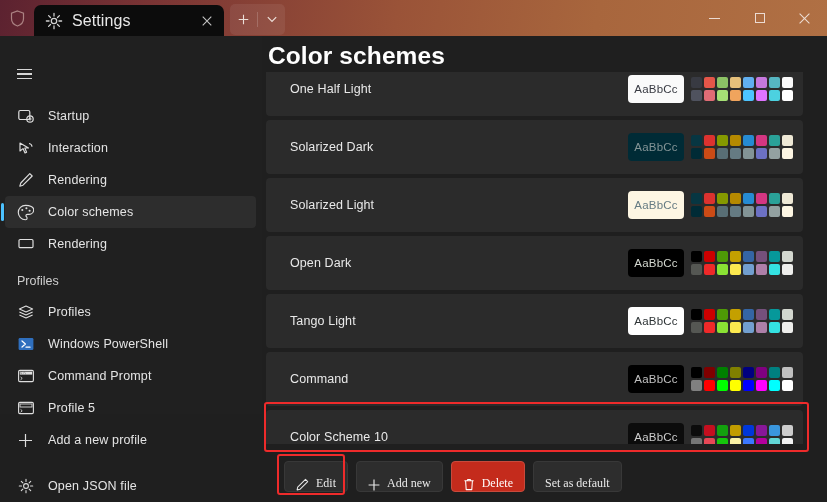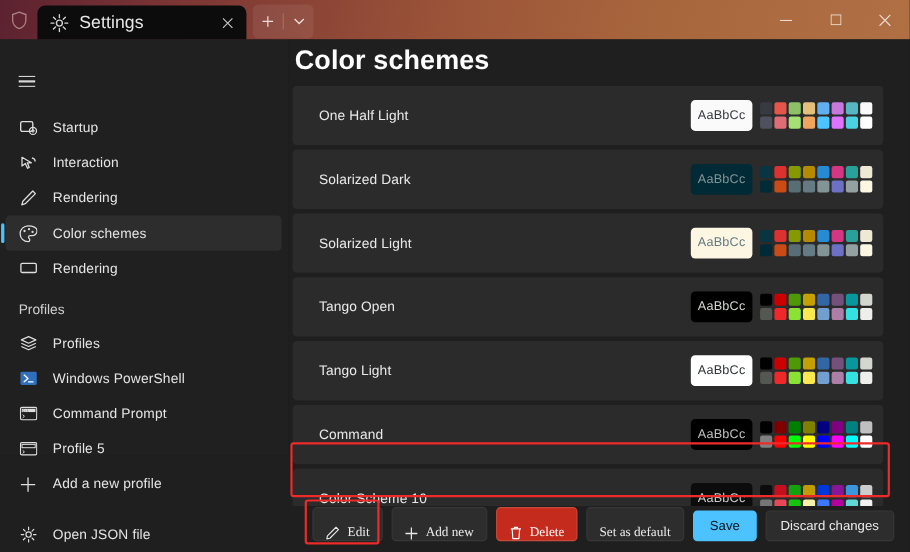--- a/index.html
+++ b/index.html
@@ -137,21 +137,21 @@
     padding: 6px 0 8px 6px;
     font-size: 24.5px;
     font-weight: 600;
     color: #ffffff;
     letter-spacing: .1px;
     background: #1f1f1f;
     z-index: 5;
     height: 36px;
   }
   .scrollzone {
-    position: absolute; top: 42px; left: 0;
+    position: absolute; top: 26px; left: 0;
     width: 565px; height: 382px;
     overflow: hidden;
   }
   .scheme-row {
     position: relative;
     height: 54px;
     margin: 0 24px 0 4px;
     border-radius: 4px;
     background: #2b2b2b;
     display: flex; align-items: center;
@@ -517,21 +517,21 @@
                 <div class="sw" style="background: rgb(101, 123, 131);"></div>
                 <div class="sw" style="background: rgb(131, 148, 150);"></div>
                 <div class="sw" style="background: rgb(108, 113, 196);"></div>
                 <div class="sw" style="background: rgb(147, 161, 161);"></div>
                 <div class="sw" style="background: rgb(253, 246, 227);"></div>
               </div>
             </div>
           </div>
           <div class="scheme-gap"></div>
           <div class="scheme-row">
-            <div class="scheme-name">Tango Open</div>
+            <div class="scheme-name">Open Dark</div>
             <div class="preview-wrap">
               <div class="aabbcc" style="background: rgb(0, 0, 0); color: rgb(211, 215, 207);">AaBbCc</div>
               <div class="swatches">
                 <div class="sw" style="background: rgb(0, 0, 0);"></div>
                 <div class="sw" style="background: rgb(204, 0, 0);"></div>
                 <div class="sw" style="background: rgb(78, 154, 6);"></div>
                 <div class="sw" style="background: rgb(196, 160, 0);"></div>
                 <div class="sw" style="background: rgb(52, 101, 164);"></div>
                 <div class="sw" style="background: rgb(117, 80, 123);"></div>
                 <div class="sw" style="background: rgb(6, 152, 154);"></div>
@@ -657,19 +657,15 @@
         <span>Delete</span>
       </div>
 
       <div class="btn">
         <span>Set as default</span>
       </div>
     </div>
 
     <div class="btn-highlight"></div>
 
-    <div class="footer">
-      <button class="btn-save">Save</button>
-      <button class="btn-discard">Discard changes</button>
-    </div>
 
   </div>
 </div>
 
 </body></html>

